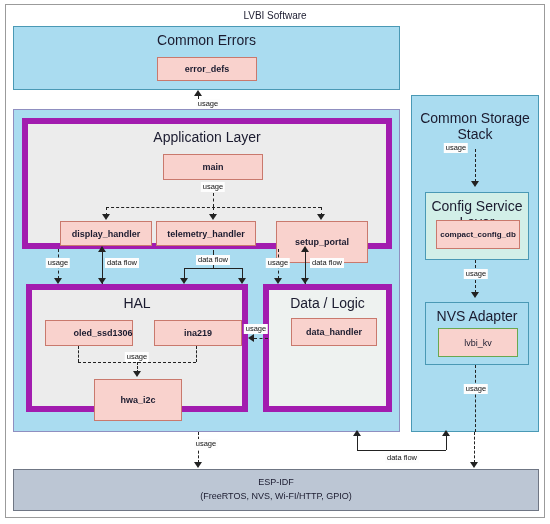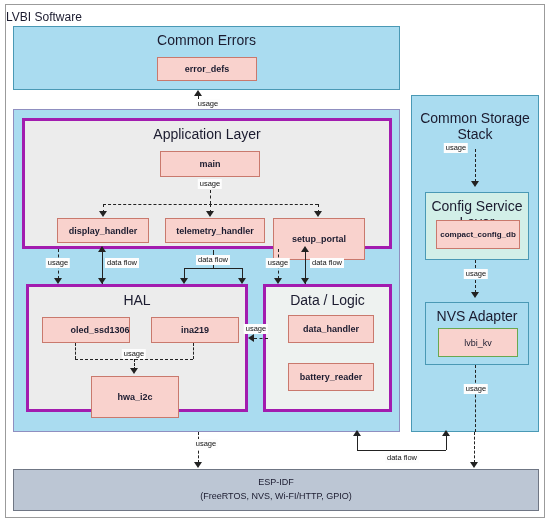--- a/index.html
+++ b/index.html
@@ -14,33 +14,33 @@
 
   
   #root {
     position:absolute; left:5px; top:4px;
     width:540px; height:514px;
     border:1px solid #9b9b9b;
     background:#ffffff;
   }
   #diagram-title {
     position:absolute; left:0; top:5px; width:100%;
-    text-align:left; font-size:12px; color:#1b1b2f;
+    text-align:center; font-size:10px; color:#1b1b2f;
   }
 
   
   .blue-box {
     position:absolute;
     background:#aadcf0;
     border:1px solid #4a99b5;
   }
   .grey-panel {
     position:absolute;
     background:#ececec;
-    border:3px solid #a21caf;
+    border:6px solid #a21caf;
   }
   .mint-panel {
     position:absolute;
     background:#d2efe8;
     border:1px solid #4a99b5;
   }
   .sky-panel {
     position:absolute;
     background:#aadcf0;
     border:1px solid #4a99b5;
@@ -136,21 +136,21 @@
       <div class="v-dash" style="left:185px; top:69px; height:14px;"></div>
       <div class="h-dash" style="left:78px; top:83px; width:215px;"></div>
       <div class="v-dash" style="left:78px; top:83px; height:9px;"></div>
       <div class="arrow-down" style="left:74px; top:90px;"></div>
       <div class="v-dash" style="left:185px; top:83px; height:9px;"></div>
       <div class="arrow-down" style="left:181px; top:90px;"></div>
       <div class="v-dash" style="left:293px; top:83px; height:9px;"></div>
       <div class="arrow-down" style="left:289px; top:90px;"></div>
 
       <div class="pink-box" style="left:32px; top:97px; width:92px; height:25px;">display_handler</div>
-      <div class="pink-box" style="left:140px; top:97px; width:100px; height:25px;">telemetry_handler</div>
+      <div class="pink-box" style="left:128px; top:97px; width:100px; height:25px;">telemetry_handler</div>
       <div class="pink-box" style="left:248px; top:97px; width:92px; height:42px;">setup_portal</div>
     </div>
 
     <div class="v-dash" style="left:44px; top:139px; height:30px;"></div>
     <div class="arrow-down" style="left:40px; top:168px;"></div>
     <div class="edge-label" style="left:44px; top:148px;">usage</div>
 
     <div class="v-solid" style="left:88px; top:140px; height:34px;"></div>
     <div class="arrow-up" style="left:84px; top:136px;"></div>
     <div class="arrow-down" style="left:84px; top:168px;"></div>
@@ -184,21 +184,20 @@
       <div class="v-dash" style="left:105px; top:72px; height:11px;"></div>
       <div class="arrow-down" style="left:101px; top:81px;"></div>
       <div class="edge-label" style="left:105px; top:62px;">usage</div>
 
       <div class="pink-box" style="left:62px; top:89px; width:88px; height:42px;">hwa_i2c</div>
     </div>
 
     <div class="grey-panel" style="left:249px; top:174px; width:129px; height:128px; background:#eef2f0;">
       <div class="panel-title">Data / Logic</div>
       <div class="pink-box" style="left:22px; top:28px; width:86px; height:28px;">data_handler</div>
-      <div class="pink-box" style="left:22px; top:76px; width:86px; height:28px;">battery_reader</div>
     </div>
 
     <div class="h-dash" style="left:240px; top:228px; width:14px;"></div>
     <div class="arrow-left" style="left:234px; top:224px;"></div>
     <div class="edge-label" style="left:242px; top:214px;">usage</div>
   </div>
 
   <div class="blue-box" style="left:405px; top:90px; width:128px; height:337px;">
     <div class="panel-title" style="top:14px;">Common Storage Stack</div>
 

